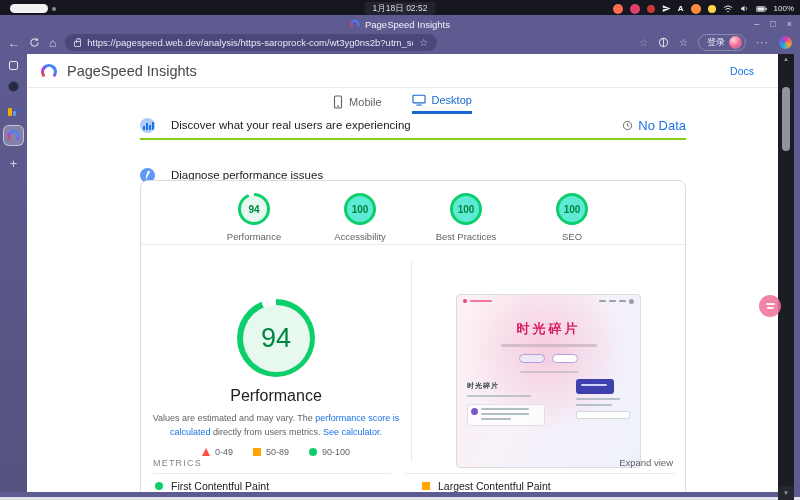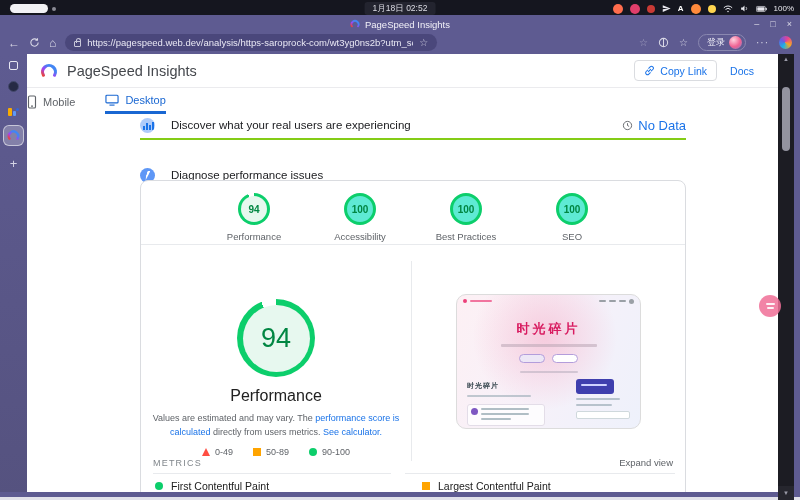--- a/index.html
+++ b/index.html
@@ -47,21 +47,21 @@
   .vs-plus { margin-top:10px; color:#d6d5e6; font-size:13px; }
 
   
   .content { position:absolute; left:27px; top:54px; width:751px; height:446px; background:#fff; overflow:hidden; color:#3c4043; }
   .app-header { position:absolute; left:0; top:0; width:100%; height:34px; border-bottom:1px solid #ebebee; display:flex; align-items:center; padding:0 24px 0 13px; }
   .app-title { margin-left:9px; font-size:14.5px; color:#44474c; }
   .hdr-right { margin-left:auto; display:flex; align-items:center; gap:13px; }
   .copy-btn { display:flex; align-items:center; gap:5px; border:1px solid #dadce0; border-radius:4px; height:21px; padding:0 9px; color:#1a73e8; font-size:10.5px; background:#fff; cursor:pointer; }
   .docs-link { color:#1a73e8; font-size:10.5px; }
 
-  .device-tabs { position:absolute; left:0; top:40px; width:100%; display:flex; gap:30px; }
+  .device-tabs { position:absolute; left:0; top:40px; width:100%; display:flex; justify-content:center; gap:30px; }
   .dtab { display:flex; align-items:center; gap:6px; font-size:11px; color:#5f6368; padding-bottom:5px; }
   .dtab.active { color:#1967d2; border-bottom:3px solid #1967d2; }
 
   .row-discover { position:absolute; left:113px; top:58px; width:546px; height:28px; display:flex; align-items:center; border-bottom:2px solid #84cc16; }
   .row-diagnose { position:absolute; left:113px; top:109px; width:546px; height:24px; display:flex; align-items:center; }
   .row-label { margin-left:16px; font-size:11.5px; color:#202124; }
   .badge-circle { width:15px; height:15px; border-radius:50%; background:#aecbfa; position:relative; overflow:hidden; flex:none; }
   .badge-circle .bars { position:absolute; left:3px; bottom:3px; display:flex; gap:1px; align-items:flex-end; }
   .badge-circle .bars i { display:block; width:2px; background:#1a73e8; }
   .badge-solid { width:15px; height:15px; border-radius:50%; background:#5e97f6; position:relative; flex:none; }
@@ -88,21 +88,21 @@
   .perf-title { margin-top:10px; font-size:16px; color:#212121; }
   .disclaimer { margin-top:7px; width:268px; text-align:center; font-size:9px; line-height:1.55; color:#5f6368; }
   .disclaimer a { color:#1a73e8; text-decoration:none; }
   .legend { margin-top:7px; display:flex; gap:20px; align-items:center; font-size:9px; color:#5f6368; }
   .legend .li { display:flex; align-items:center; gap:5px; }
   .sw-tri { width:0; height:0; border-left:4.5px solid transparent; border-right:4.5px solid transparent; border-bottom:8px solid #ff4e42; }
   .sw-sq { width:8px; height:8px; background:#ffa400; }
   .sw-ci { width:8px; height:8px; border-radius:50%; background:#0cce6b; }
 
   
-  .thumb { position:absolute; left:315px; top:113px; width:185px; height:135px; border:1px solid #dcdcdc; border-radius:10px; background:
+  .thumb { position:absolute; left:315px; top:113px; width:185px; height:174px; border:1px solid #dcdcdc; border-radius:4px; background:
     radial-gradient(circle at 48% 32%, rgba(244,143,177,.38), rgba(244,143,177,0) 55%),
     linear-gradient(115deg,#fdf0f4 0%, #f7f1f9 45%, #eef1fb 100%); overflow:hidden; }
   .t-head { height:12px; display:flex; align-items:center; padding:0 6px; }
   .t-logo { width:4px; height:4px; border-radius:50%; background:#ec407a; }
   .t-logobar { width:22px; height:2.5px; background:#ec407a; opacity:.7; border-radius:1px; margin-left:3px; }
   .t-nav { margin-left:auto; display:flex; gap:3px; align-items:center; }
   .t-nav i { display:block; width:7px; height:2px; background:#9aa0a6; border-radius:1px; }
   .t-hero { margin-top:13px; text-align:center; }
   .t-title { font-size:13px; font-weight:bold; letter-spacing:3px; color:#d81b60; }
   .t-sub { margin:6px auto 0; width:96px; height:2.5px; background:#b9a6b4; opacity:.55; border-radius:1px; }
@@ -269,28 +269,20 @@
   <div class="content">
 
     <div class="app-header">
       <span>
         <svg width="18" height="18" viewBox="0 0 24 24">
             <path d="M4.6 17.6 a8.6 8.6 0 1 1 14.8 0" fill="none" stroke="url(#psig)" stroke-width="4.2" stroke-linecap="round"></path>
           </svg>
       </span>
       <span class="app-title">PageSpeed Insights</span>
       <div class="hdr-right">
-        <button class="copy-btn">
-          <svg width="11" height="11" viewBox="0 0 24 24" fill="none" stroke="#1a73e8" stroke-width="2.2" stroke-linecap="round">
-            <path d="M9.5 14.5 L14.5 9.5"></path>
-              <path d="M8 11 l-3.2 3.2 a4.1 4.1 0 0 0 5.8 5.8 L13.8 16.8"></path>
-              <path d="M16 13 l3.2-3.2 a4.1 4.1 0 0 0-5.8-5.8 L10.2 7.2"></path>
-          </svg>
-          <span>Copy Link</span>
-        </button>
         <span class="docs-link">Docs</span>
       </div>
     </div>
 
     <div class="device-tabs">
       <div class="dtab">
         <svg width="10" height="14" viewBox="0 0 14 22" fill="none" stroke="#5f6368" stroke-width="1.8">
             <rect x="1.5" y="1.5" width="11" height="19" rx="2"></rect>
             <path d="M5.5 17.5 h3"></path>
           </svg>

